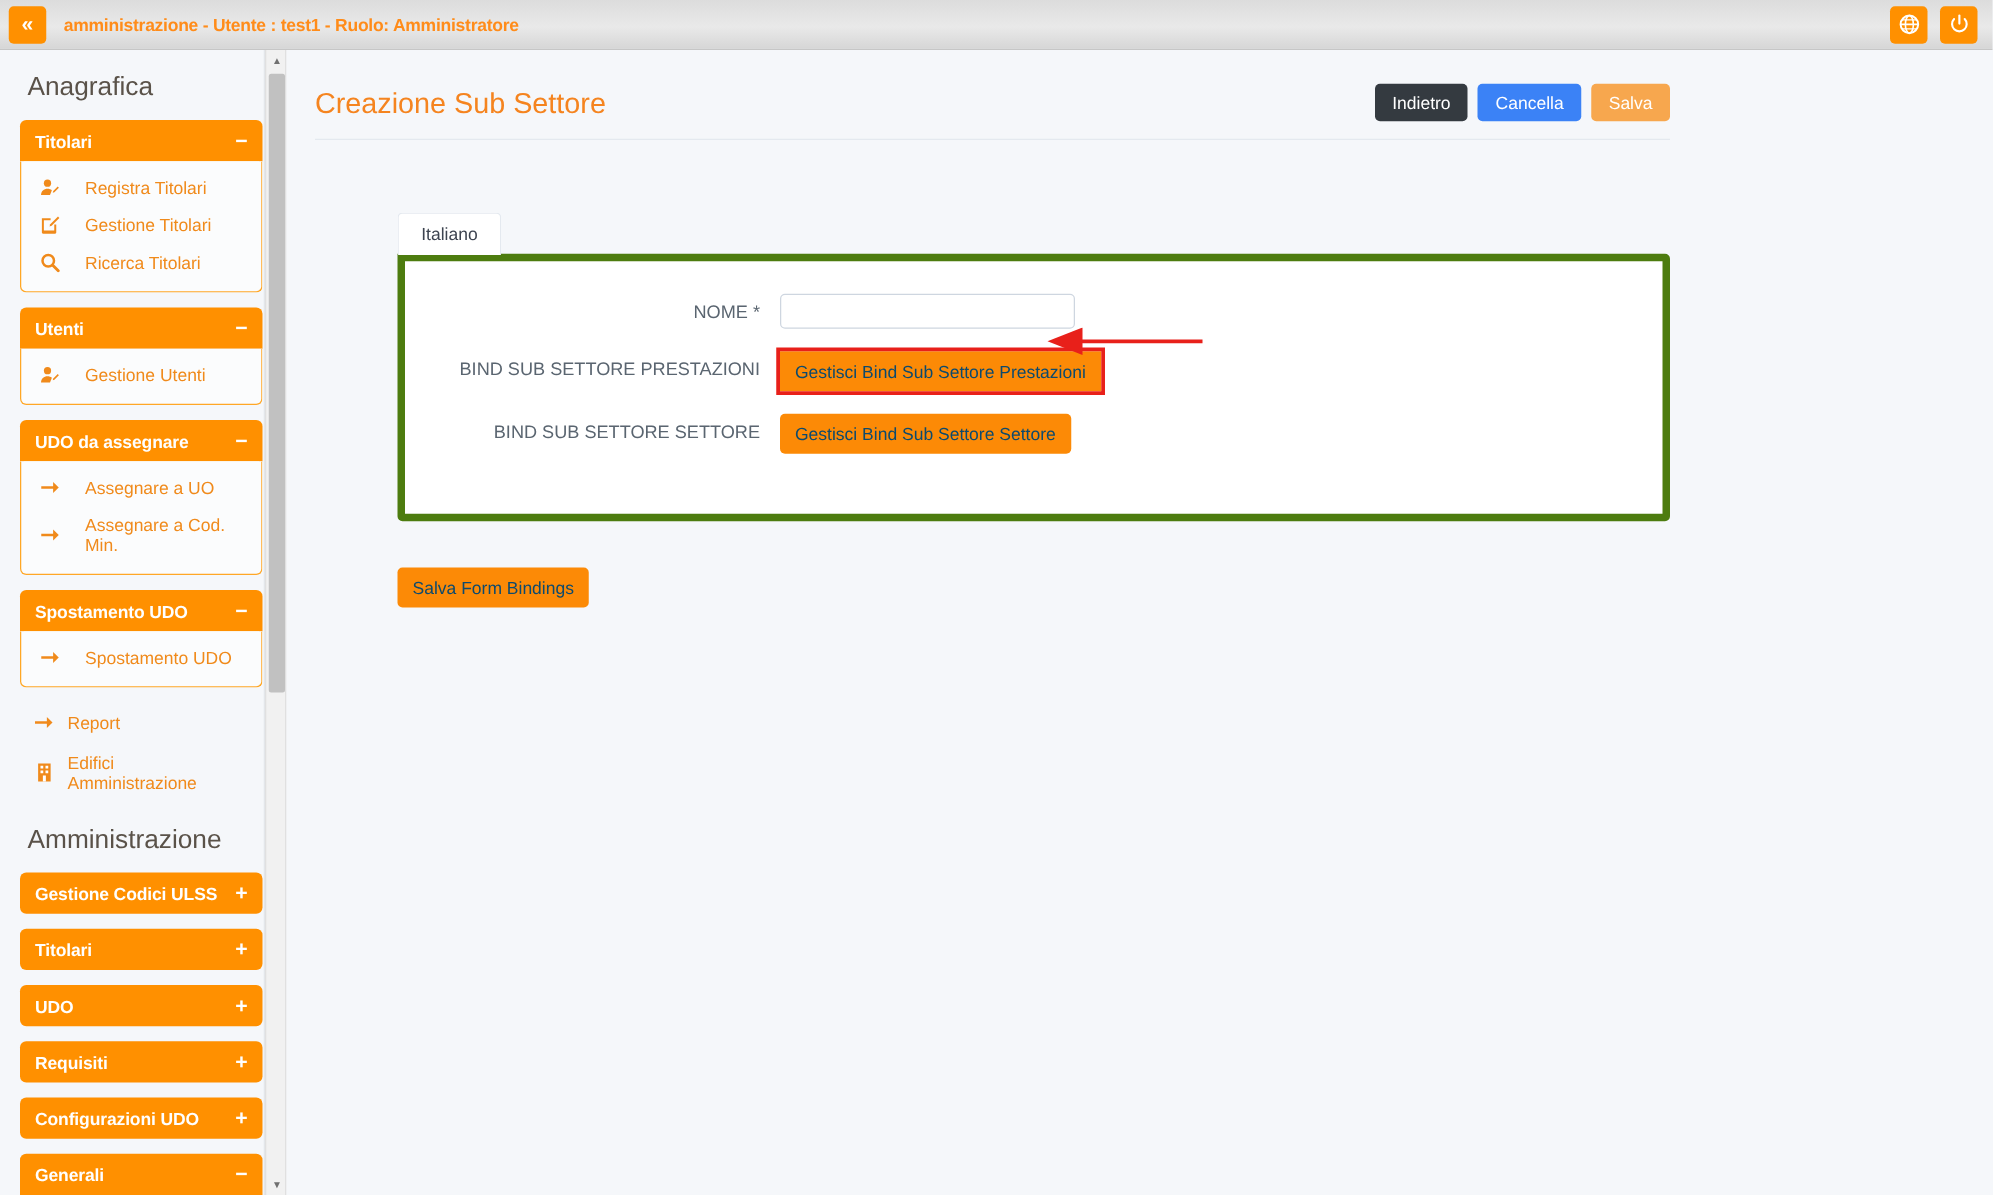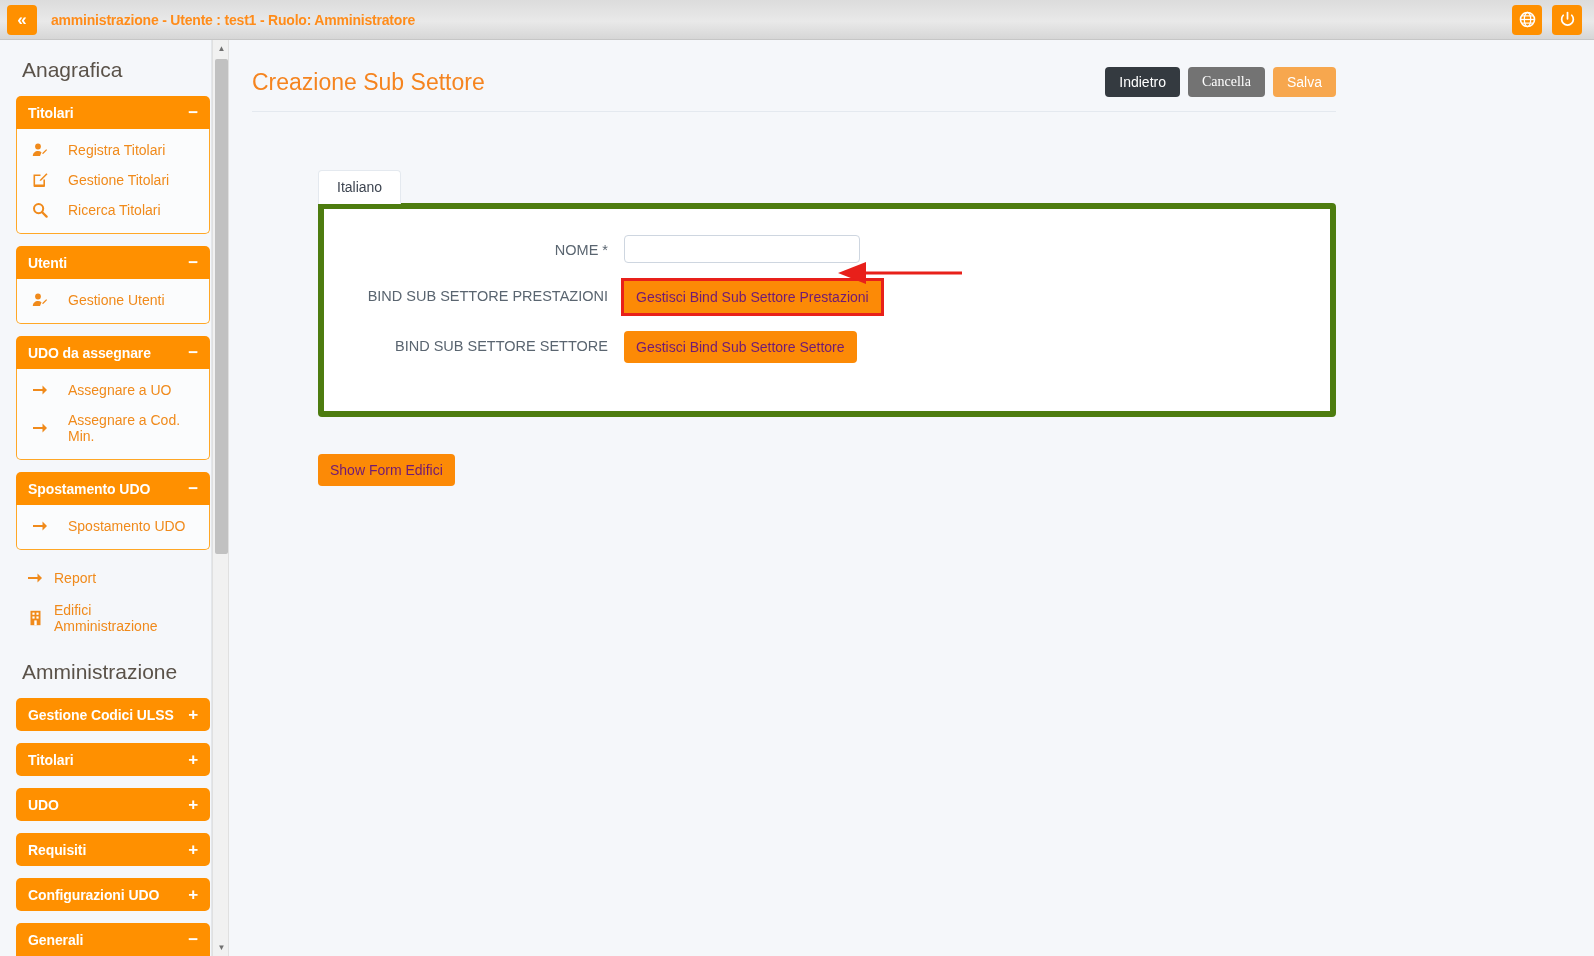--- a/index.html
+++ b/index.html
@@ -104,21 +104,21 @@
     border-bottom: 1px solid #e4e9ef;
     display: flex; align-items: center;
   }
   .page-title { color: #f5841f; font-size: 23px; }
   .page-actions { margin-left: auto; display: flex; gap: 8px; align-items: flex-end; }
   .btn {
     border: none; border-radius: 4px; color: #fff; font-size: 14px;
     padding: 7px 14px; cursor: pointer; font-family: "Liberation Sans", sans-serif;
   }
   .btn-dark { background: #343a40; }
-  .btn-gray { background: #737373; font-family: Liberation Serif, serif; }
+  .btn-gray { background: #3b82f6; }
   .btn-salva { background: #f7a74e; }
 
   
   .tab-strip { margin: 58px 0 0 88px; display: flex; align-items: flex-end; }
   .tab {
     background: #fff; border: 1px solid #e4e9ef; border-bottom: none;
     border-radius: 4px 4px 0 0; padding: 8px 18px 9px 18px;
     font-size: 14px; color: #3d4450; cursor: pointer; position: relative; z-index: 2;
   }
   .form-card {
@@ -132,21 +132,21 @@
     width: 300px; text-align: right; padding-right: 16px;
     color: #5a6570; font-size: 14.5px; line-height: 1.35; padding-top: 6px;
   }
   .form-field { flex: 1; }
   .text-input {
     width: 236px; height: 28px; border: 1px solid #ced6e0; border-radius: 4px;
     background: #fff; outline: none; padding: 4px 8px; font-size: 14px;
     font-family: "Liberation Sans", sans-serif;
   }
   .btn-orange {
-    background: #fc8a06; color: #701a75; border: none; border-radius: 4px;
+    background: #fc8a06; color: #0c4a6e; border: none; border-radius: 4px;
     padding: 8px 12px; font-size: 14px; cursor: pointer;
     font-family: "Liberation Sans", sans-serif;
   }
   .btn-orange.highlighted {
     border-radius: 0; outline: 3px solid #e8201a; outline-offset: 0px;
   }
   .show-bindings-wrap { margin: 36px 0 0 88px; }
 
   
   .annot-arrow {
@@ -393,21 +393,21 @@
     <div class="form-row">
       <div class="form-label">BIND SUB SETTORE SETTORE</div>
       <div class="form-field">
         <button class="btn-orange">Gestisci Bind Sub Settore Settore</button>
       </div>
     </div>
 
   </div>
 
   <div class="show-bindings-wrap">
-    <button class="btn-orange">Show Form Edifici</button>
+    <button class="btn-orange">Salva Form Bindings</button>
   </div>
 
 </div>
 
 <svg class="annot-arrow" viewBox="0 0 128 22">
   <line x1="28" y1="11" x2="126" y2="11" stroke="#e8201a" stroke-width="3"></line>
   <path d="M2 11 L30 0 L30 22 Z" fill="#e8201a"></path>
 </svg>
 
 </body></html>

